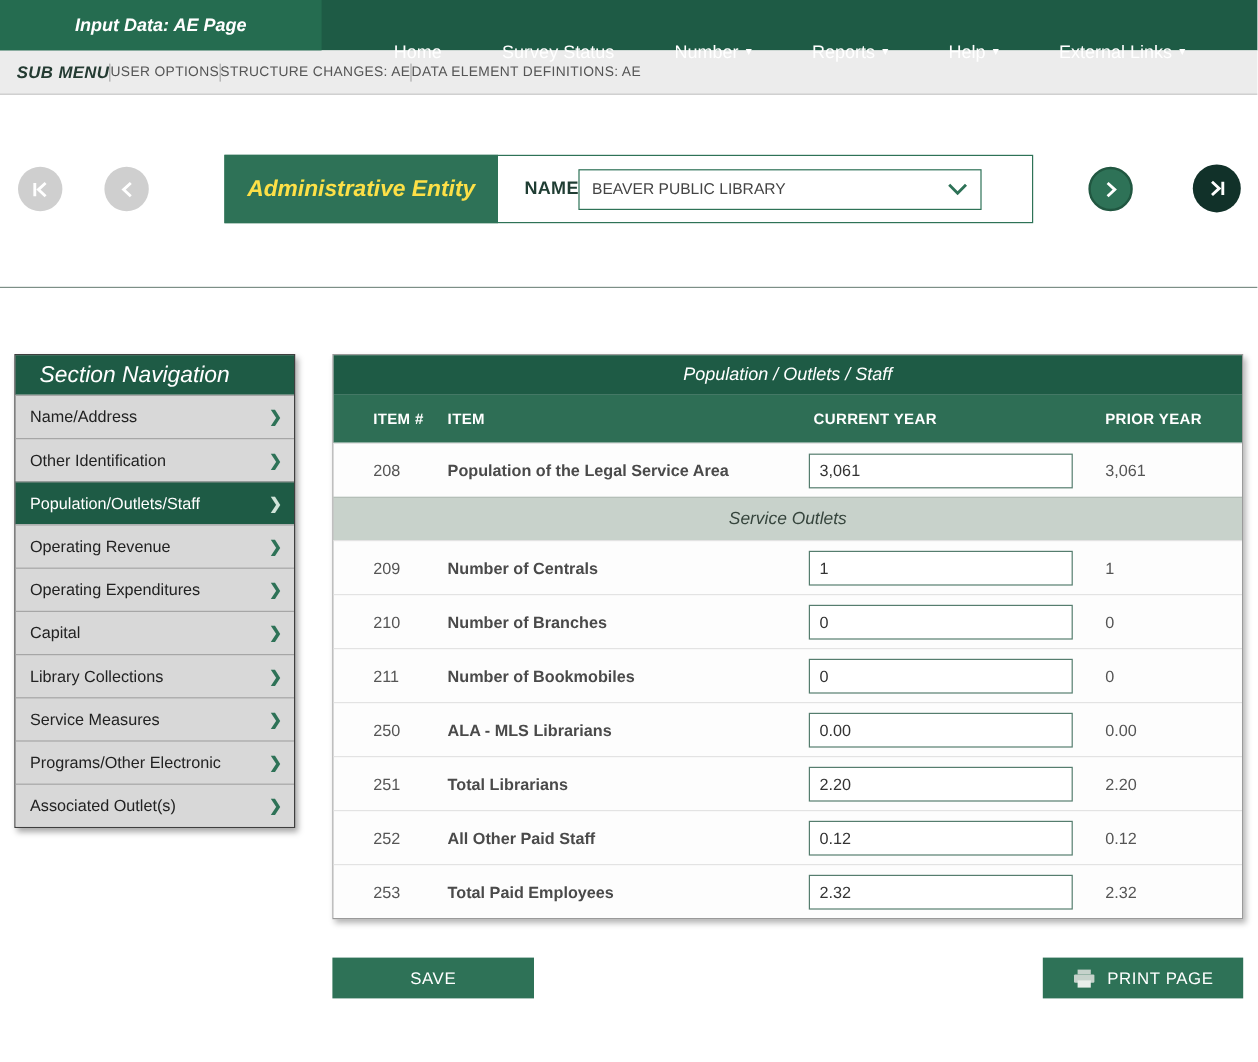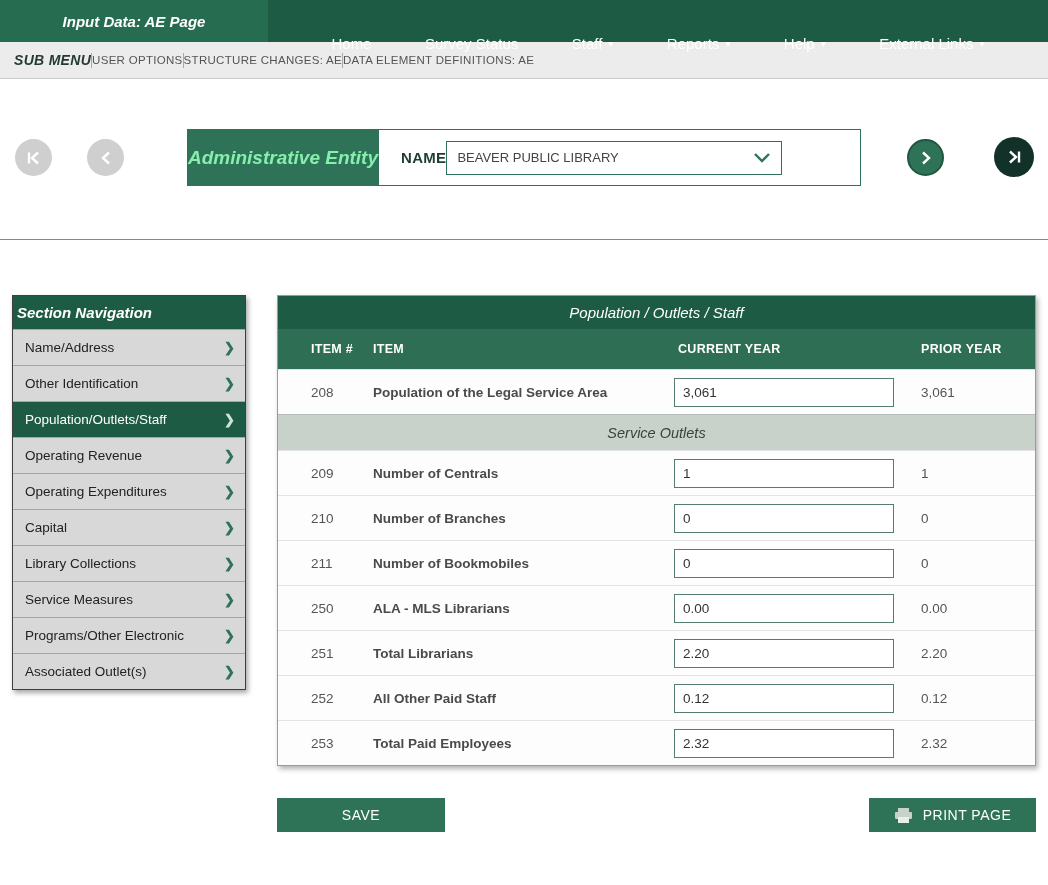--- a/index.html
+++ b/index.html
@@ -35,40 +35,40 @@
     border:none; display:flex; align-items:center; justify-content:center; cursor:pointer; padding:0;
     background:#cfcfcf;
   }
   .circle.next { background:#2e7257; border:2px solid #215741; left:907px; top:60px; }
   .circle.last { background:#113129; width:40px; height:40px; left:994px; top:58px; }
   .circle.first { left:15px; top:60px; }
   .circle.prev  { left:87px; top:60px; }
 
   .entity-box { position:absolute; left:187px; top:50px; width:674px; height:57px; display:flex; border:1px solid #2e7257; background:#fff; }
   .entity-title {
-    width:192px; margin:-1px 0 -1px -1px; background:#2e7257; color:#86efac;
+    width:228px; margin:-1px 0 -1px -1px; background:#2e7257; color:#fde047;
     font-style:italic; font-weight:bold; font-size:19px;
     display:flex; align-items:center; justify-content:center; flex:none;
   }
   .name-area { flex:1; display:flex; align-items:center; padding-left:22px; }
   .name-label { font-weight:bold; font-size:15px; color:#1f3d33; letter-spacing:.3px; }
   .select-box {
     width:336px; height:34px; border:1px solid #2e7257; background:#fff;
     display:flex; align-items:center; justify-content:space-between;
     padding:0 10px; font-size:13px; color:#444; cursor:pointer;
   }
 
   
   .main { display:flex; align-items:flex-start; margin:55px 12px 0 12px; gap:31px; }
 
   
   .sidebar { width:234px; border:1px solid #3f3f3f; box-shadow:2px 3px 5px rgba(0,0,0,.35); background:#d8d8d8; }
   .sidebar-header {
-    height:33px; background:#1e5b45; color:#fff; font-style:italic; font-weight:700;
-    font-size:15px; display:flex; align-items:center; padding-left:4px;
+    height:33px; background:#1e5b45; color:#fff; font-style:italic; font-weight:400;
+    font-size:19px; display:flex; align-items:center; padding-left:20px;
   }
   .side-item {
     height:36px; background:#d8d8d8; border-top:1px solid #a6a6a6;
     display:flex; align-items:center; justify-content:space-between;
     padding:0 10px 0 12px; font-size:13.5px; color:#222; cursor:pointer;
   }
   .side-item.active { background:#1e5b45; color:#fff; }
   .side-chevron { color:#2e7257; font-size:13px; font-weight:bold; }
   .side-item.active .side-chevron { color:#cfe3d8; }
 
@@ -116,21 +116,21 @@
 <nav class="topnav">
   <div class="active-tab">Input Data: AE Page</div>
   <div class="nav-items">
     <a class="nav-item">
         <span>Home</span>
       </a>
     <a class="nav-item">
         <span>Survey Status</span>
       </a>
     <a class="nav-item">
-        <span>Staff</span>
+        <span>Number</span>
         <span class="caret">▾</span>
       </a>
     <a class="nav-item">
         <span>Reports</span>
         <span class="caret">▾</span>
       </a>
     <a class="nav-item">
         <span>Help</span>
         <span class="caret">▾</span>
       </a>

